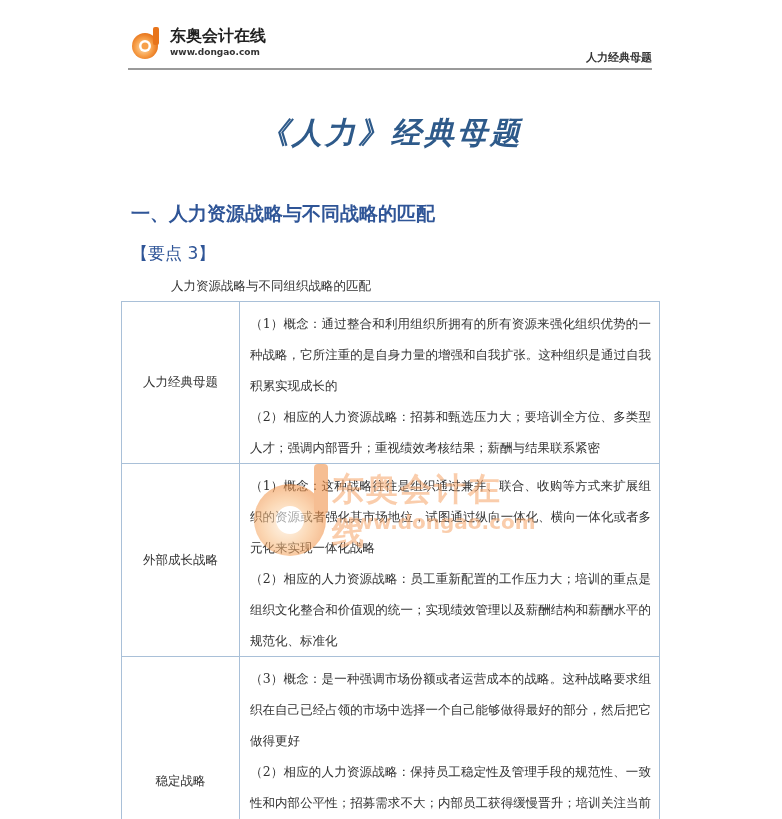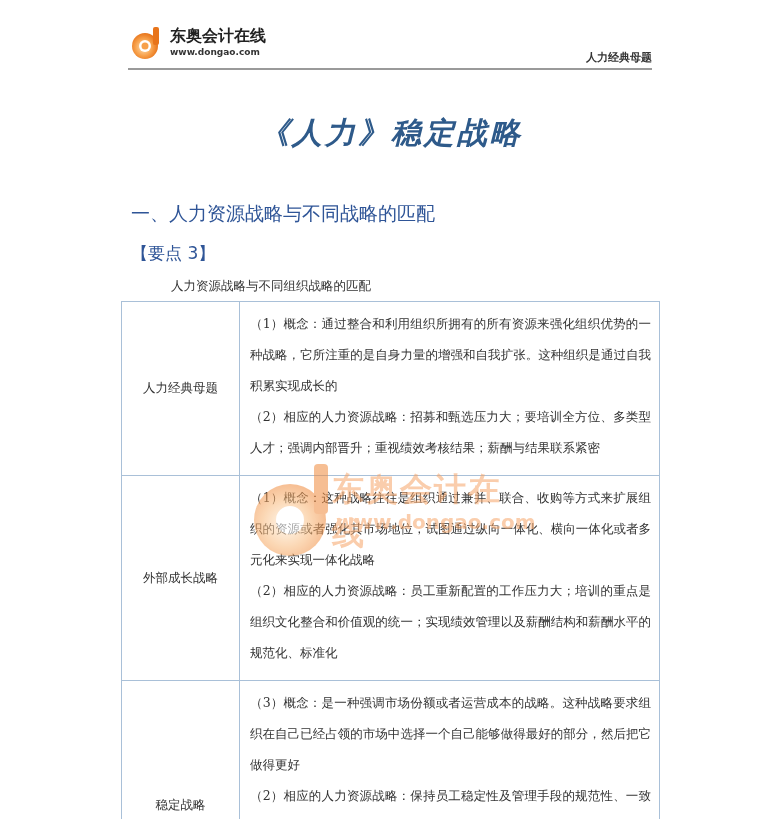--- a/index.html
+++ b/index.html
@@ -4,27 +4,27 @@
 <style>
   html, body { margin:0; padding:0; background:#ffffff; }
   body { width:782px; height:819px; overflow:hidden; position:relative; font-family:"DejaVu Serif", serif; color:#333; }
   .header { position:absolute; left:128px; top:20px; width:524px; height:48px; border-bottom:2px solid #9a9a9a; }
   .logo { position:absolute; left:2px; top:0; width:150px; height:44px; }
   .logo-mark { position:absolute; left:0; top:6px; width:34px; height:34px; }
   .logo-cn { position:absolute; left:40px; top:6px; font-family:"DejaVu Sans", sans-serif; font-weight:bold; font-size:16px; color:#222; letter-spacing:0px; }
   .logo-url { position:absolute; left:40px; top:27px; font-family:"DejaVu Sans", sans-serif; font-size:9px; color:#333; font-weight:bold; }
   .header-right { position:absolute; right:0; bottom:3px; font-family:"DejaVu Sans", sans-serif; font-size:11px; font-weight:bold; color:#333; }
   .doc-title { position:absolute; left:0; width:782px; top:113px; text-align:center; font-size:30px; font-weight:bold; color:#2e5a8a; letter-spacing:3px; font-style:italic; }
-  .section-title { position:absolute; left:131px; top:201px; font-size:19px; color:#2f5597; font-family:"DejaVu Sans", sans-serif; }
+  .section-title { position:absolute; left:131px; top:201px; font-size:19px; color:#2f5597; font-family:"DejaVu Sans", sans-serif;font-weight:bold; }
   .point-title { position:absolute; left:131px; top:242px; font-size:17px; color:#2f5597; font-family:"DejaVu Sans", sans-serif; }
   .caption { position:absolute; left:131px; top:278px; font-size:12.5px; color:#333;margin-left:40px; }
   table.strat { position:absolute; left:121px; top:301px; width:539px; border-collapse:collapse; }
   table.strat td { border:1.5px solid #a9c0d8; font-size:12.5px; color:#333; vertical-align:middle; }
   td.name { width:115px; text-align:center; }
-  td.desc { padding:6px 8px 12px 10px; line-height:31px; text-align:justify; }
+  td.desc { padding:6px 8px 0 10px; line-height:31px; text-align:justify; }
   .watermark { position:absolute; left:252px; top:462px; width:280px; height:100px; pointer-events:none; opacity:0.55; }
   .wm-cn { position:absolute; left:80px; top:6px; font-family:"DejaVu Sans", sans-serif; font-weight:bold; font-size:32px; color:#f6a66a; letter-spacing:2px; }
   .wm-url { position:absolute; left:84px; top:48px; font-family:"DejaVu Sans", sans-serif; font-weight:bold; font-size:20px; color:#f6a66a; }
 </style>
 </head>
 <body>
 
 <div class="header">
   <div class="logo">
     <svg class="logo-mark" viewBox="0 0 34 34">
@@ -39,21 +39,21 @@
       <circle cx="15" cy="20" r="6" fill="#ffffff"></circle>
       <circle cx="15" cy="20" r="3.5" fill="#f7a04a"></circle>
       <rect x="23" y="1" width="6" height="18" rx="2" fill="#e8741a"></rect>
     </svg>
     <span class="logo-cn">东奥会计在线</span>
     <span class="logo-url">www.dongao.com</span>
   </div>
   <div class="header-right">人力经典母题</div>
 </div>
 
-<div class="doc-title">《人力》稳定战略</div>
+<div class="doc-title">《人力》经典母题</div>
 <div class="section-title">一、人力资源战略与不同战略的匹配</div>
 <div class="point-title">【要点 3】</div>
 <div class="caption">人力资源战略与不同组织战略的匹配</div>
 
 <table class="strat">
   <tbody>
       <tr style="height:156px;">
     <td class="name">人力经典母题</td>
     <td class="desc">
       <div>（1）概念：通过整合和利用组织所拥有的所有资源来强化组织优势的一种战略，它所注重的是自身力量的增强和自我扩张。这种组织是通过自我积累实现成长的</div>

